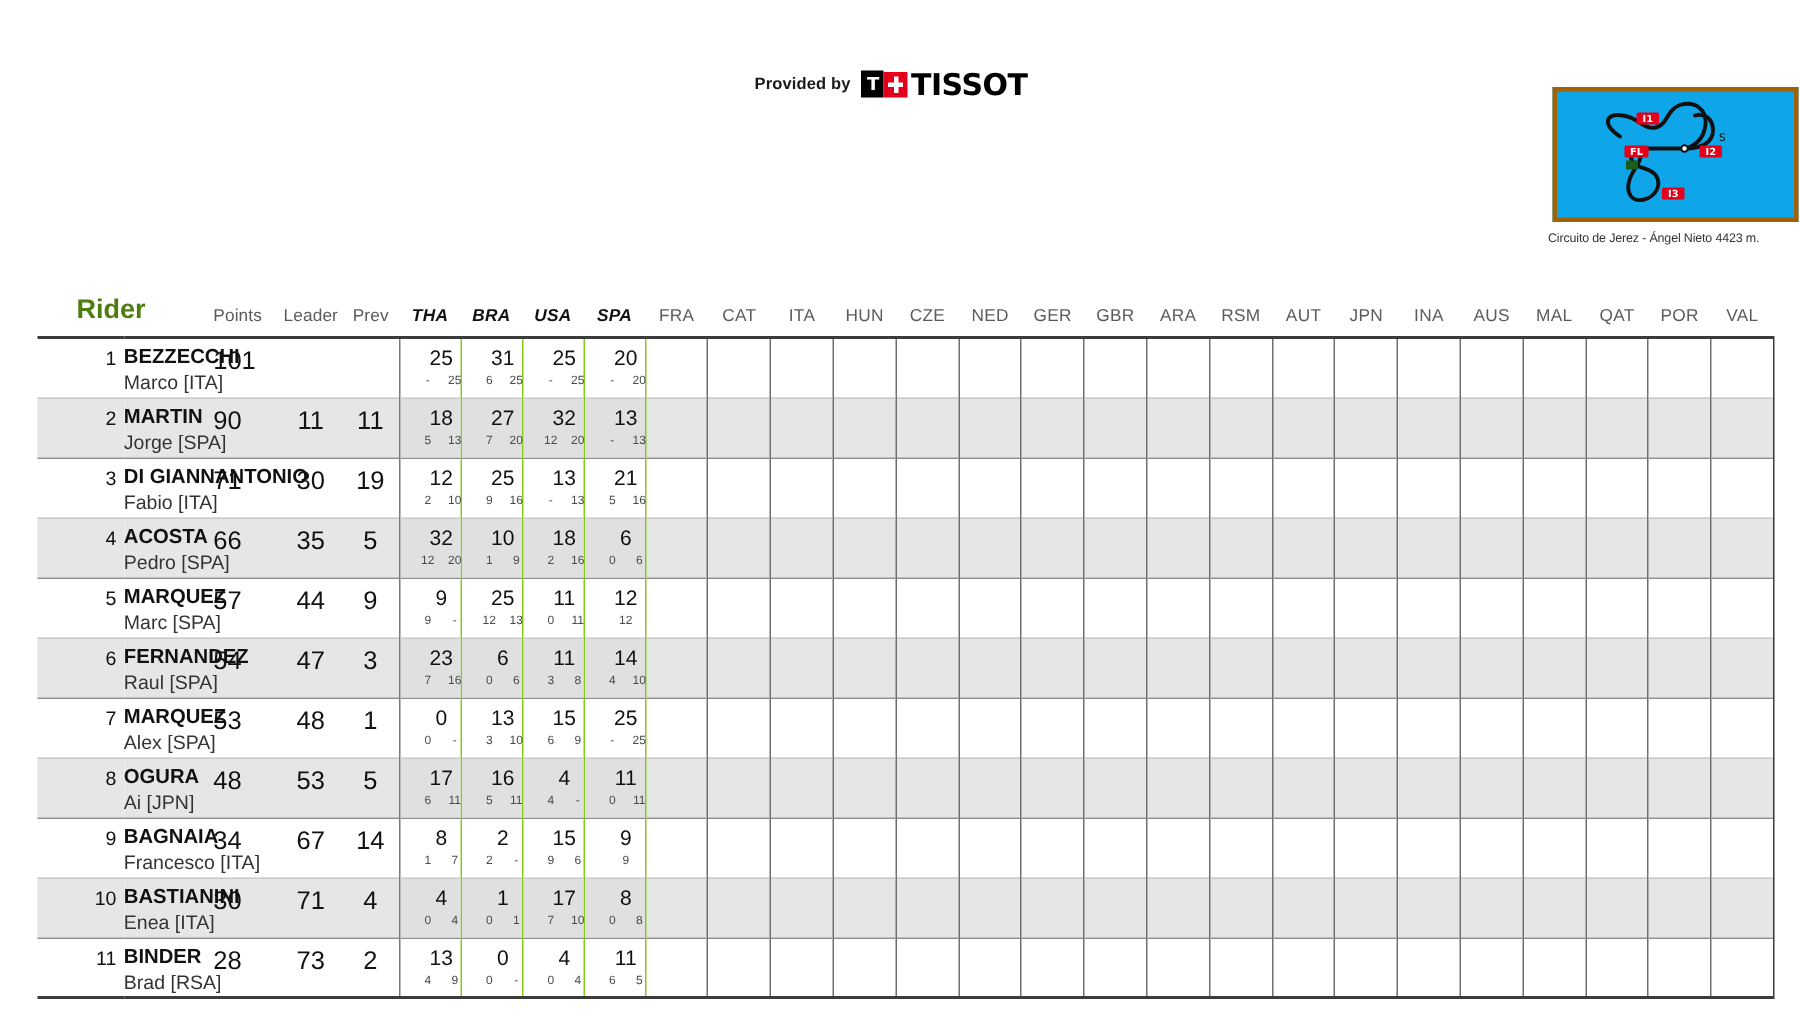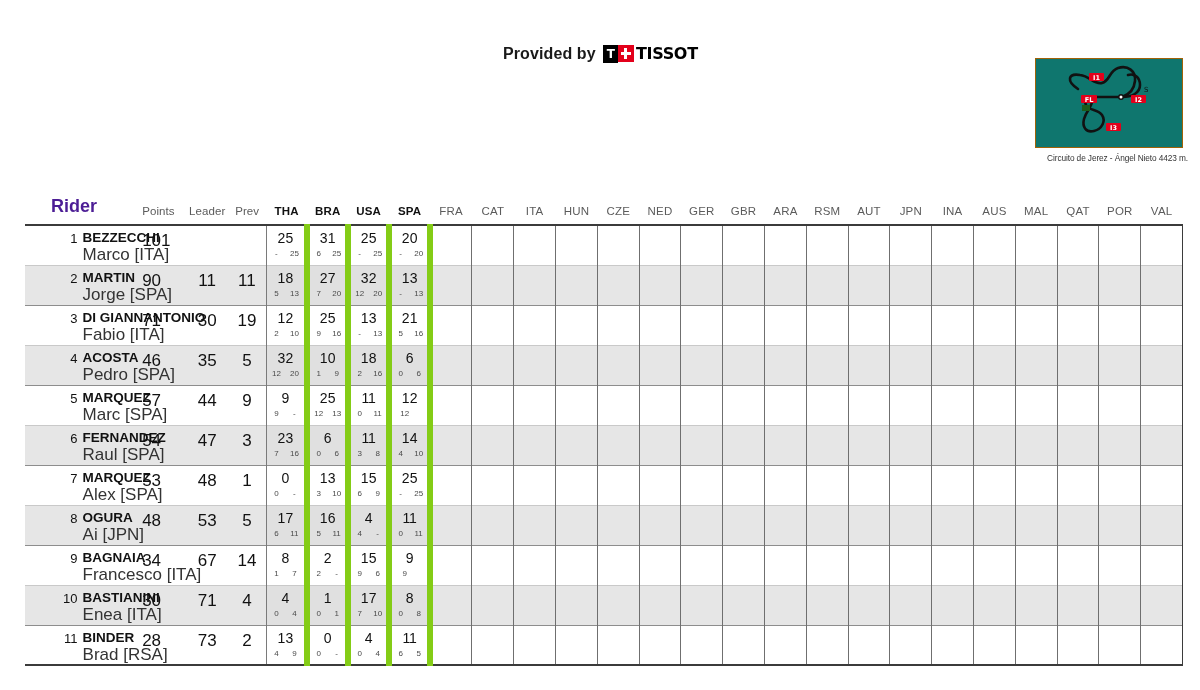--- a/index.html
+++ b/index.html
@@ -35,116 +35,117 @@
     line-height: 1.08;
     color: #000;
   }
   .logo-tm { font-size: 7px; vertical-align: super; font-weight: 700; font-style: normal; }
 
   .provided {
     position: absolute; left: 503px; top: 44px;
     display: flex; align-items: center; gap: 7px;
   }
   .provided-label {
-    font-size: 16px; font-weight: 700; color: #1a1a1a; letter-spacing: 0.1px;
+    font-size: 11px; font-weight: 700; color: #1a1a1a; letter-spacing: 0.1px;
   }
   .tissot { display: flex; align-items: center; }
   .tissot-t {
     background: #000; color: #fff; font-weight: 900;
     font-size: 12px; line-height: 1; padding: 3px 3px 3px 4px;
     font-family: "DejaVu Sans", sans-serif;
   }
   .tissot-cross {
     background: #e3001b; width: 16px; height: 17px;
     position: relative; display: inline-block;
   }
   .tissot-cross::before, .tissot-cross::after {
     content: ""; position: absolute; background: #fff;
   }
   .tissot-cross::before { left: 6.5px; top: 3px; width: 3px; height: 11px; }
   .tissot-cross::after { left: 3px; top: 7px; width: 10px; height: 3px; }
   .tissot-word {
-    margin-left: 2px; font-weight: 900; font-size: 16px;
+    margin-left: 2px; font-weight: 900; font-size: 20px;
     letter-spacing: -0.3px; color: #000;
     font-family: "DejaVu Sans", sans-serif;
   }
 
   .title-main {
     position: absolute; left: 28px; top: 86px;
     font-family: "DejaVu Sans", sans-serif;
     font-size: 22px; font-weight: 900; letter-spacing: -0.4px;
     color: #111;
   }
   .title-sub {
     position: absolute; left: 28px; top: 115px;
     font-size: 19px; font-weight: 400; letter-spacing: 0.1px;
     color: #222;
   }
 
   
   .circuit-box {
     position: absolute; left: 1035px; top: 58px;
-    width: 148px; height: 90px;
-    border: 1px solid #a16207; background: #0f766e;
+    width: 164px; height: 90px;
+    border: 3px solid #a16207; background: #0ea5e9;
   }
   .circuit-caption {
     position: absolute; left: 1032px; top: 153px;
-    width: 156px; text-align: right;
+    width: 156px; text-align: left;
     font-size: 8.3px; color: #333; letter-spacing: -0.1px;
   }
 
   
   .table-wrap { position: absolute; left: 25px; top: 196px; width: 1160px; }
   table.cls { border-collapse: collapse; table-layout: fixed; width: 1158px; }
 
   th { font-weight: 400; padding: 0 0 7px 0; vertical-align: bottom; }
   .th-rider {
     text-align: left; padding-left: 26px;
-    font-size: 18px; font-weight: 700; color: #4c1d95;
+    font-size: 18px; font-weight: 700; color: #4d7c0f;
   }
   .th-stat {
     font-size: 11.5px; color: #5b5b5b; text-align: center;
     letter-spacing: 0.1px;
   }
   .th-race {
     font-size: 11.5px; text-align: center; color: #5b5b5b;
     letter-spacing: 0.2px;
   }
-  .th-race.done { font-weight: 700; color: #111; }
+  .th-race.done { font-weight: 700; color: #111; font-style: italic; }
 
   thead tr { border-bottom: 2px solid #3b3b3b; }
 
   tbody tr { height: 40px; }
   tbody tr.alt td { background: #e6e6e6; }
   tbody tr.alt td.racecell { background: #e0e0e0; }
   tbody tr { border-bottom: 1px solid #c9c9c9; }
   tbody tr.alt { border-top: 1px solid #8d8d8d; border-bottom: 1px solid #8d8d8d; }
   tbody tr:last-child { border-bottom: 2px solid #3b3b3b; }
 
   td { padding: 0; vertical-align: top; }
 
   .c-pos {
     width: 26px; text-align: right; padding-right: 5px;
     font-size: 13px; color: #111; padding-top: 5px;
   }
   .c-rider { width: 148px; padding-top: 4px; }
   .r-last { font-size: 13.5px; font-weight: 700; color: #111; line-height: 16px; white-space: nowrap; }
-  .r-first { font-size: 17px; font-weight: 400; color: #333; line-height: 17px; white-space: nowrap; }
+  .r-first { font-size: 13px; font-weight: 400; color: #333; line-height: 17px; white-space: nowrap; }
 
   .c-num {
     text-align: center; font-size: 17px; color: #111; padding-top: 5px;
   }
   .c-points { width: 46px; text-align: left; padding-left: 2px; }
   .c-leader { width: 42px; }
   .c-prev { width: 38px; }
 
   .racecell {
     border-left: 1px solid #7a7a7a;
-    border-right: 6px solid #84cc16;
+    border-right: 1px solid #84cc16;
     position: relative;
+    padding-left: 15px;
   }
   .racecell .big {
     text-align: center; font-size: 14px; color: #111;
     padding-top: 4px; line-height: 17px;
   }
   .sub {
     display: flex; justify-content: center; gap: 9px;
     font-size: 8px; color: #4a4a4a; line-height: 10px;
     padding: 2px 6px 0 6px;
   }
@@ -395,21 +396,21 @@
             <td class="emptycell"></td>
             <td class="emptycell"></td>
             <td class="emptycell lastcol"></td>
           </tr>
           <tr class="alt">
             <td class="c-pos">4</td>
             <td class="c-rider">
               <div class="r-last">ACOSTA</div>
               <div class="r-first">Pedro [SPA]</div>
             </td>
-            <td class="c-num c-points">46</td>
+            <td class="c-num c-points">66</td>
             <td class="c-num c-leader">35</td>
             <td class="c-num c-prev">5</td>
             <td class="racecell">
               <div class="big">32</div>
               <div class="sub">
                 <span>12</span>
                 <span>20</span>
               </div>
             </td>
             <td class="racecell">

